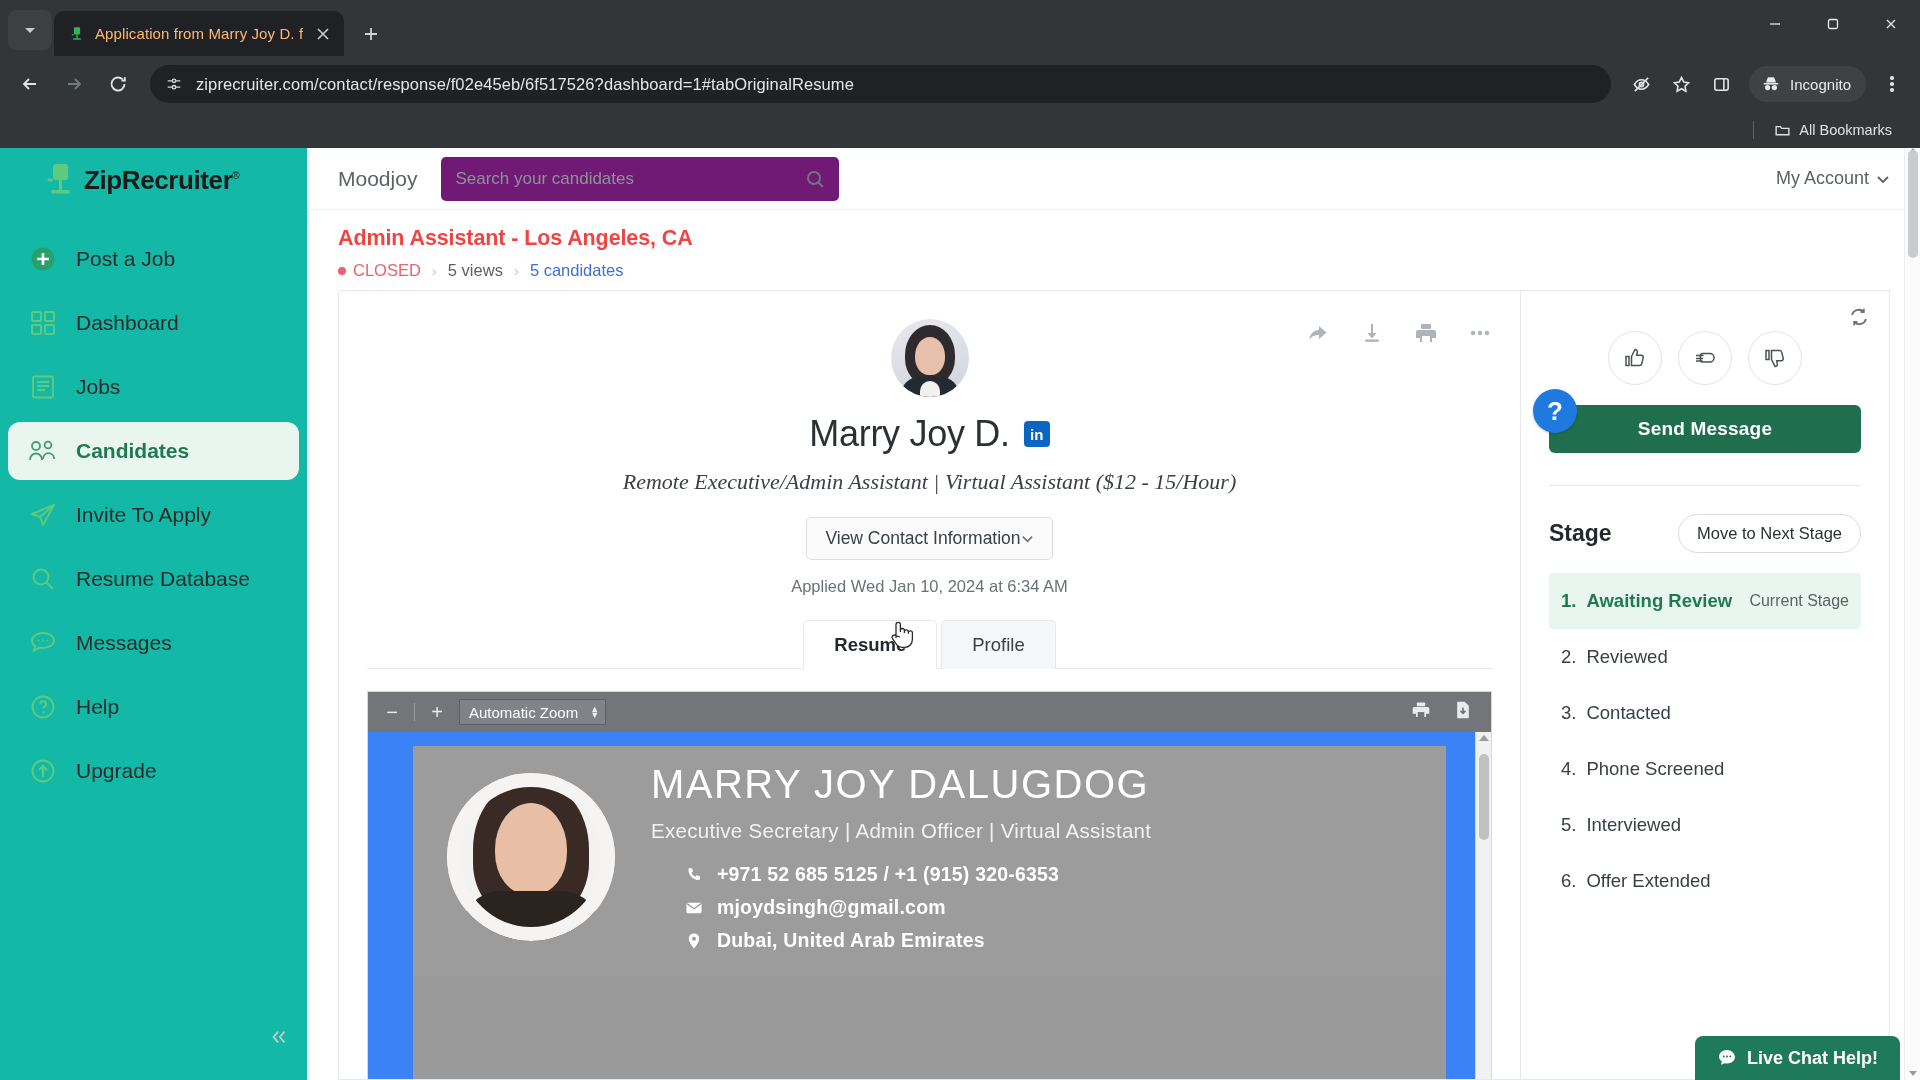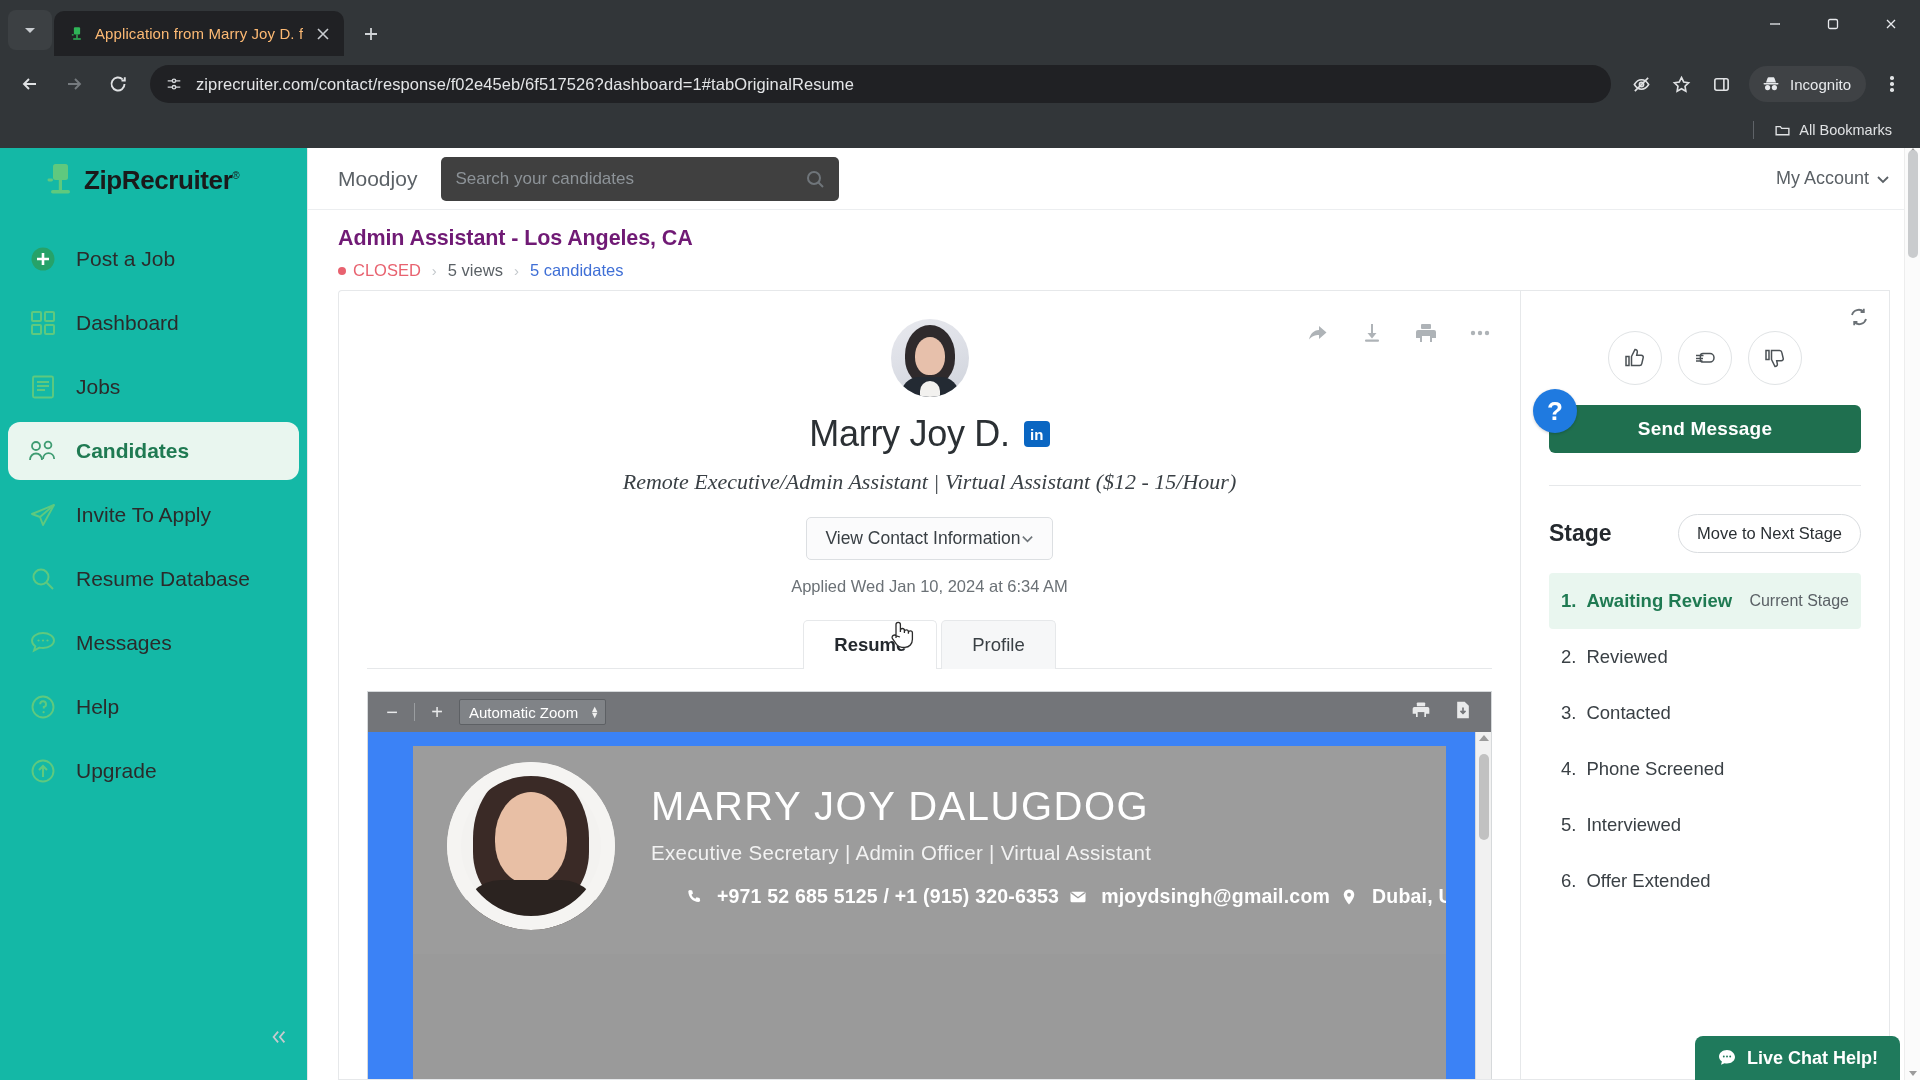--- a/index.html
+++ b/index.html
@@ -104,31 +104,31 @@
   .collapse-btn svg { width:18px; height:18px; stroke:#c6cace; fill:none; stroke-width:2;}
 
   
   .main { flex: 1 1 auto; display: flex; flex-direction: column; min-width: 0; background:#fff; position:relative;}
   .topbar {
     height: 62px; display: flex; align-items: center; gap: 24px; padding: 0 30px;
     border-bottom: 1px solid #eceef0; background:#fff;
   }
   .org-name { font-size: 21px; color: #5b6166; }
   .searchbox {
-    width: 398px; height: 44px; background: #404040; border-radius: 5px;
+    width: 398px; height: 44px; background: #701a75; border-radius: 5px;
     display: flex; align-items: center; padding: 0 14px; cursor: text;
   }
   .searchbox .ph { flex: 1 1 auto; color: #8d9398; font-size: 17px; }
   .searchbox svg { width: 20px; height: 20px; stroke:#6f757a; fill:none; stroke-width:2;}
   .my-account { margin-left: auto; display:flex; align-items:center; gap:7px; cursor:pointer;}
   .my-account span { font-size: 18px; color:#5b6166;margin-left:8px;}
   .my-account svg { width:14px; height:14px; stroke:#5b6166; fill:none; stroke-width:1.8;}
 
   .jobhead { padding: 16px 30px 10px 30px; }
-  .job-title { font-size: 21.5px; font-weight: 700; color: #701a75; letter-spacing: -.1px;}
+  .job-title { font-size: 21.5px; font-weight: 700; color: #ef4444; letter-spacing: -.1px;}
   .crumbs { display:flex; align-items:center; gap: 11px; margin-top: 10px; font-size: 16.5px;}
   .crumb-closed { color:#e8626f; display:flex; align-items:center; gap:7px;}
   .dot { width:8px; height:8px; border-radius:50%; background:#e8626f; display:inline-block;}
   .chev { color:#c3c8cc; font-size: 15px; }
   .crumb-views { color:#5b6166; }
   .crumb-cands { color:#3f6fd6; cursor:pointer;}
 
   .content { flex:1 1 auto; display:flex; min-height:0; padding: 0 30px 0 30px; gap: 0; }
   .card-left {
     flex: 1 1 auto; min-width:0; border: 1px solid #e6e8ea; border-right:none;
@@ -190,21 +190,21 @@
   .pdfpage { width: 92%; background:#9a9a9a; margin-top: 14px; position:relative; overflow:hidden;}
   .resume-banner { background: #9c9c9c; display:flex; align-items:center; gap: 36px; padding: 16px 30px 24px 34px;}
   .res-photo { width:168px; height:168px; border-radius:50%; flex:0 0 168px; overflow:hidden; position:relative; background:#f3f2f0;}
   .res-photo .rhair{position:absolute;left:26px;top:6px;width:116px;height:140px;border-radius:50% 50% 40% 40%;background:#3a2a26;}
   .res-photo .rface{position:absolute;left:48px;top:30px;width:72px;height:92px;border-radius:50% 50% 46% 46%;background:#e8bfa5;}
   .res-photo .rbody{position:absolute;left:14px;bottom:-14px;width:140px;height:64px;border-radius:40px 40px 0 0;background:#2b2320;}
   .res-photo .rwhite{position:absolute;left:0;top:0;width:100%;height:100%;border-radius:50%;box-shadow: inset 0 0 0 14px #f5f4f2;}
   .res-info { min-width:0; }
   .res-name { color:#ffffff; font-size: 40px; letter-spacing: 1.5px; font-weight:300; white-space:nowrap;}
   .res-sub { color:#f2f2f2; font-size: 20.5px; margin-top: 12px; letter-spacing:.3px; white-space:nowrap;}
-  .res-contact { margin-top: 20px; display:flex; flex-direction:row; gap: 10px; padding-left: 34px;}
+  .res-contact { margin-top: 20px; display:flex; flex-direction:column; gap: 10px; padding-left: 34px;}
   .res-line { display:flex; align-items:center; gap: 14px; color:#ffffff; font-size: 19.5px; font-weight:600; letter-spacing:.2px; white-space:nowrap;}
   .res-line svg { width:18px; height:18px; fill:#ffffff; flex:0 0 18px;}
   .pdf-scrollbar { position:absolute; right:0; top:0; width: 16px; height:100%; background:#f1f1f1; border-left:1px solid #d6d9db;}
   .pdf-scrollbar .thumb { position:absolute; top:22px; left:3px; width:10px; height:86px; background:#c1c1c1; border-radius:5px;}
   .pdf-scrollbar .arrow-up { position:absolute; top:3px; left:3px; width:0; height:0; border-left:5px solid transparent; border-right:5px solid transparent; border-bottom:6px solid #9b9b9b;}
 
   
   .refresh-ico { position:absolute; right: 20px; top: 16px; cursor:pointer; }
   .refresh-ico svg { width:20px; height:20px; stroke:#6b7176; fill:none; stroke-width:1.8;}
   .thumbs { display:flex; justify-content:center; gap: 16px; margin-top: 22px;}

